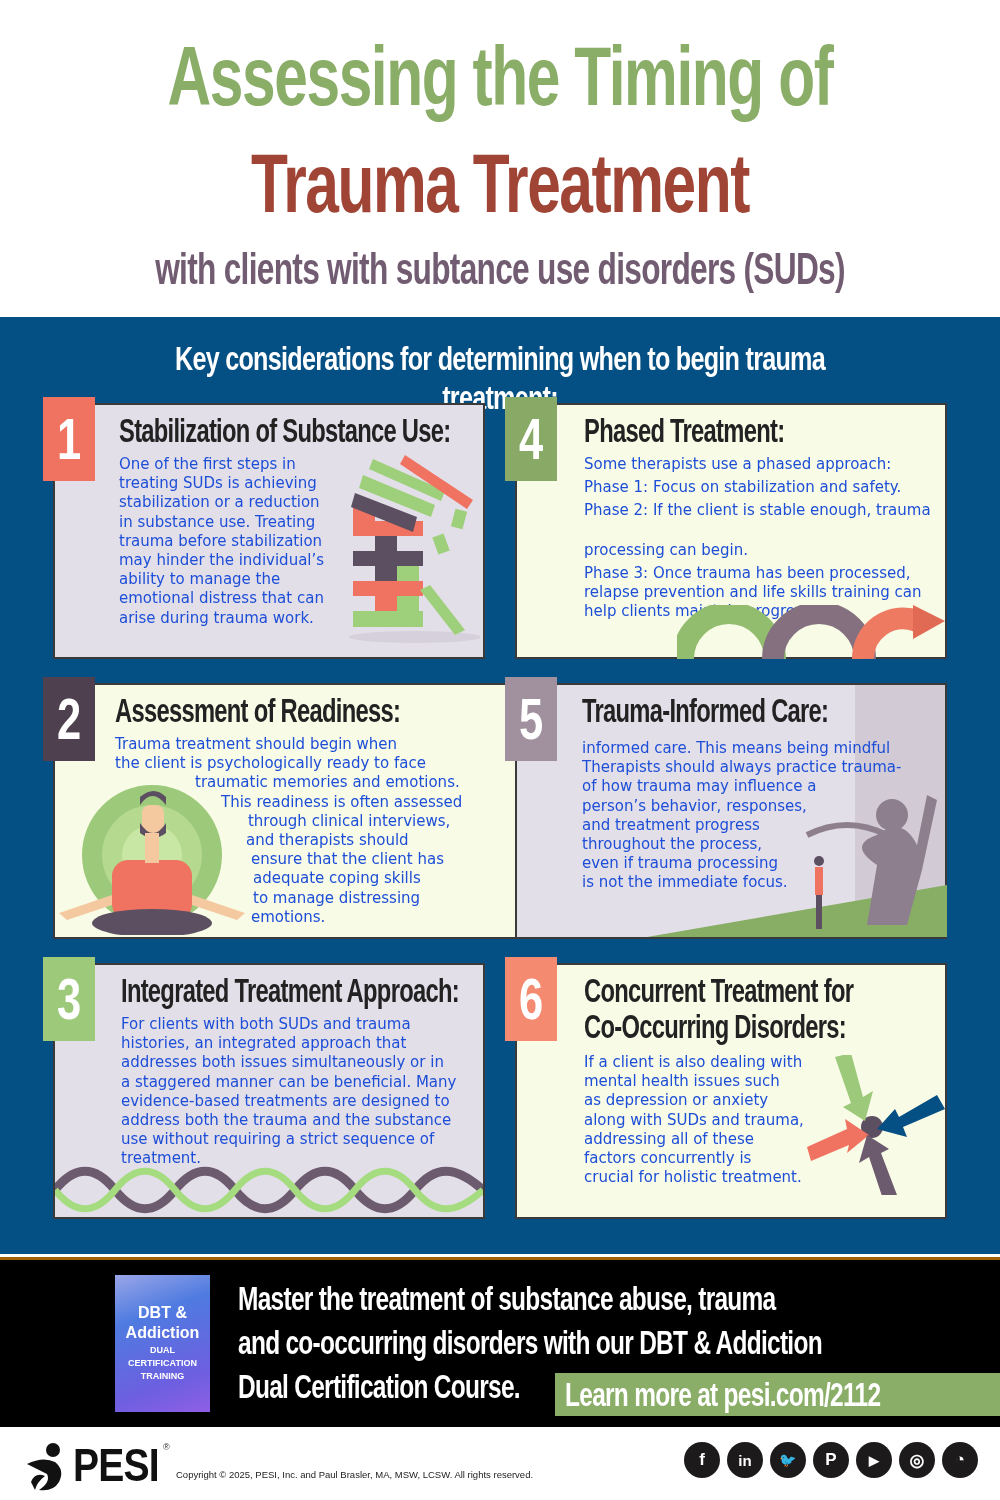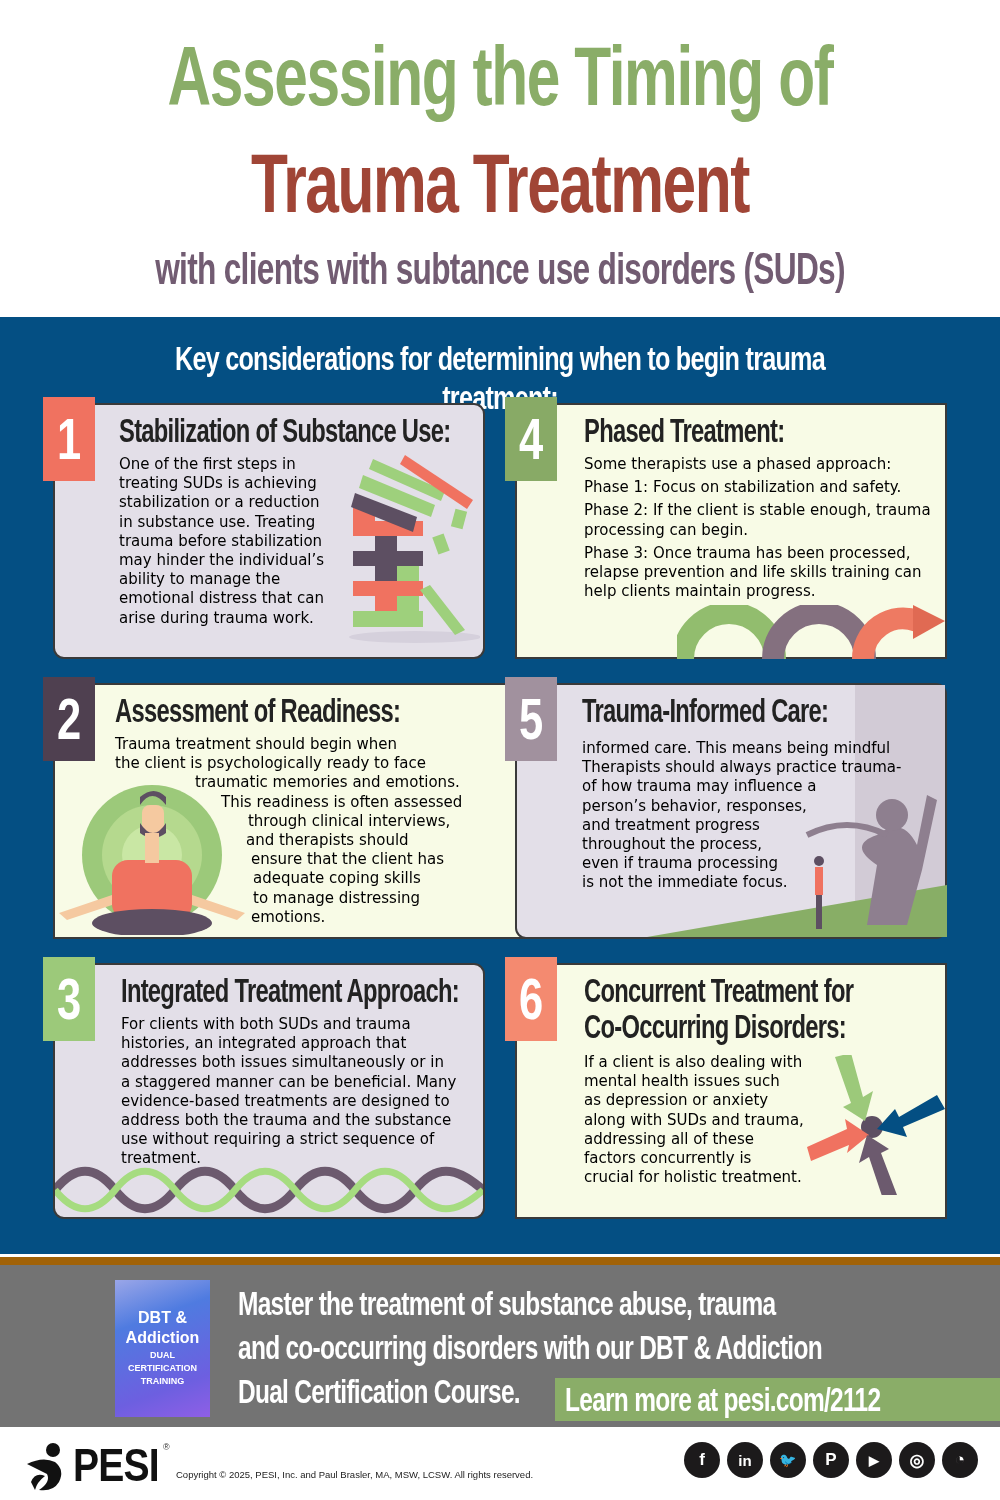--- a/index.html
+++ b/index.html
@@ -14,31 +14,31 @@
   }
   .title1 { top: 28px; font-size: 84px; color: #8aad68; transform: scaleX(0.72); }
   .title2 { top: 135px; font-size: 84px; color: #a04536; transform: scaleX(0.72); }
   .subtitle { top: 244px; font-size: 44px; color: #725c72; transform: scaleX(0.72); letter-spacing: -1px; }
 
   .main { position: absolute; left: 0; top: 317px; width: 1000px; height: 937px; background: #044f83; }
   .kc { position: absolute; left: 0; top: 22px; width: 1000px; text-align: center; color: #fff;
         font-weight: bold; font-size: 34px; transform: scaleX(0.74); letter-spacing: -1px; }
 
   .card { position: absolute; border: 2px solid #3a3a3a; }
-  .card.lav { background: #e3dfe8; border-radius: 11px; }
+  .card.lav { background: #e3dfe8; }
   .card.cream { background: #f8fbe6; }
   .num { position: absolute; width: 52px; height: 84px; color: #fff; font-weight: bold; font-size: 58px;
          text-align: center; line-height: 84px; transform-origin: center; }
   .num span { display: inline-block; transform: scaleX(0.75); }
   .card-title { position: absolute; font-weight: bold; font-size: 33px; color: #222; letter-spacing: -1px;
                 transform-origin: left top; transform: scaleX(0.72); white-space: nowrap; line-height: 36px; }
-  .card-body { position: absolute; font-family: "DejaVu Sans", sans-serif; font-size: 15px; color: #000000; line-height: 19.2px; }
+  .card-body { position: absolute; font-family: "DejaVu Sans", sans-serif; font-size: 15px; color: #1d4ed8; line-height: 19.2px; }
   .card-body p { white-space: nowrap; }
 
-  .promo { position: absolute; left: 0; top: 1257px; width: 1000px; height: 170px; background: #737373; border-top: 8px solid #a16207; }
+  .promo { position: absolute; left: 0; top: 1257px; width: 1000px; height: 170px; background: #000000; border-top: 3px solid #a16207; }
   .book { position: absolute; left: 115px; top: 15px; width: 95px; height: 137px;
           background: linear-gradient(160deg, #9aa6e8 0%, #4f7be0 30%, #6d5fe0 75%, #8f5fe6 100%);
           color: #fff; text-align: center; padding-top: 28px; }
   .book .b1 { font-weight: bold; font-size: 16px; line-height: 20px; }
   .book .b2 { font-weight: bold; font-size: 9px; line-height: 11px; margin-top: 2px; }
   .promo-text { position: absolute; left: 238px; top: 16px; color: #fff; font-weight: bold; font-size: 34px;
                 line-height: 44px; transform-origin: left top; transform: scaleX(0.72); white-space: nowrap; letter-spacing: -1px; }
   .learn { position: absolute; left: 555px; top: 113px; width: 445px; height: 43px; background: #8aad68; text-align: right; }
   .learn span { position: absolute; left: 10px; top: 2px; color: #fff; font-weight: bold; font-size: 34px;
                 transform-origin: left top; transform: scaleX(0.72); white-space: nowrap; letter-spacing: -1px; }
@@ -148,21 +148,21 @@
     </svg>
   </div>
   <div class="num" style="left:43px; top:640px; background:#9cc97a;"><span>3</span></div>
 
   <div class="card cream" style="left:515px; top:86px; width:432px; height:256px;">
     <div class="card-title" style="left:67px; top:8px;">Phased Treatment:</div>
     <div class="card-body" style="left:67px; top:50px;">
       <p style="margin-bottom:4px;">Some therapists use a phased approach:</p>
       <p style="margin-bottom:4px;">Phase 1: Focus on stabilization and safety.</p>
       <p>Phase 2: If the client is stable enough, trauma</p>
-      <p style="margin-bottom:4px;">processing can begin.</p>
+      <p style="margin-bottom:4px;margin-top:20px;">processing can begin.</p>
       <p>Phase 3: Once trauma has been processed,</p>
       <p>relapse prevention and life skills training can</p>
       <p>help clients maintain progress.</p>
     </div>
     <svg style="position:absolute; left:160px; top:200px;" width="272" height="54" viewBox="0 0 272 54">
       <path d="M6 54 A 46 46 0 0 1 98 54" stroke="#92bd6e" stroke-width="22" fill="none"></path>
       <path d="M96 54 A 46 46 0 0 1 188 54" stroke="#84707f" stroke-width="22" fill="none"></path>
       <path d="M186 54 A 40 40 0 0 1 240 16" stroke="#ee7a62" stroke-width="22" fill="none"></path>
       <polygon points="236,0 268,16 236,34" fill="#e06a53"></polygon>
     </svg>

